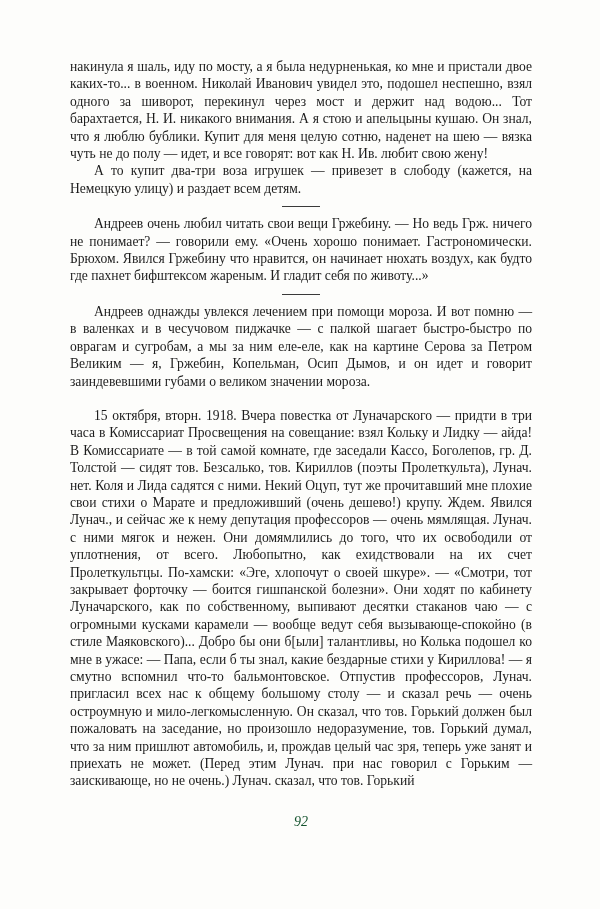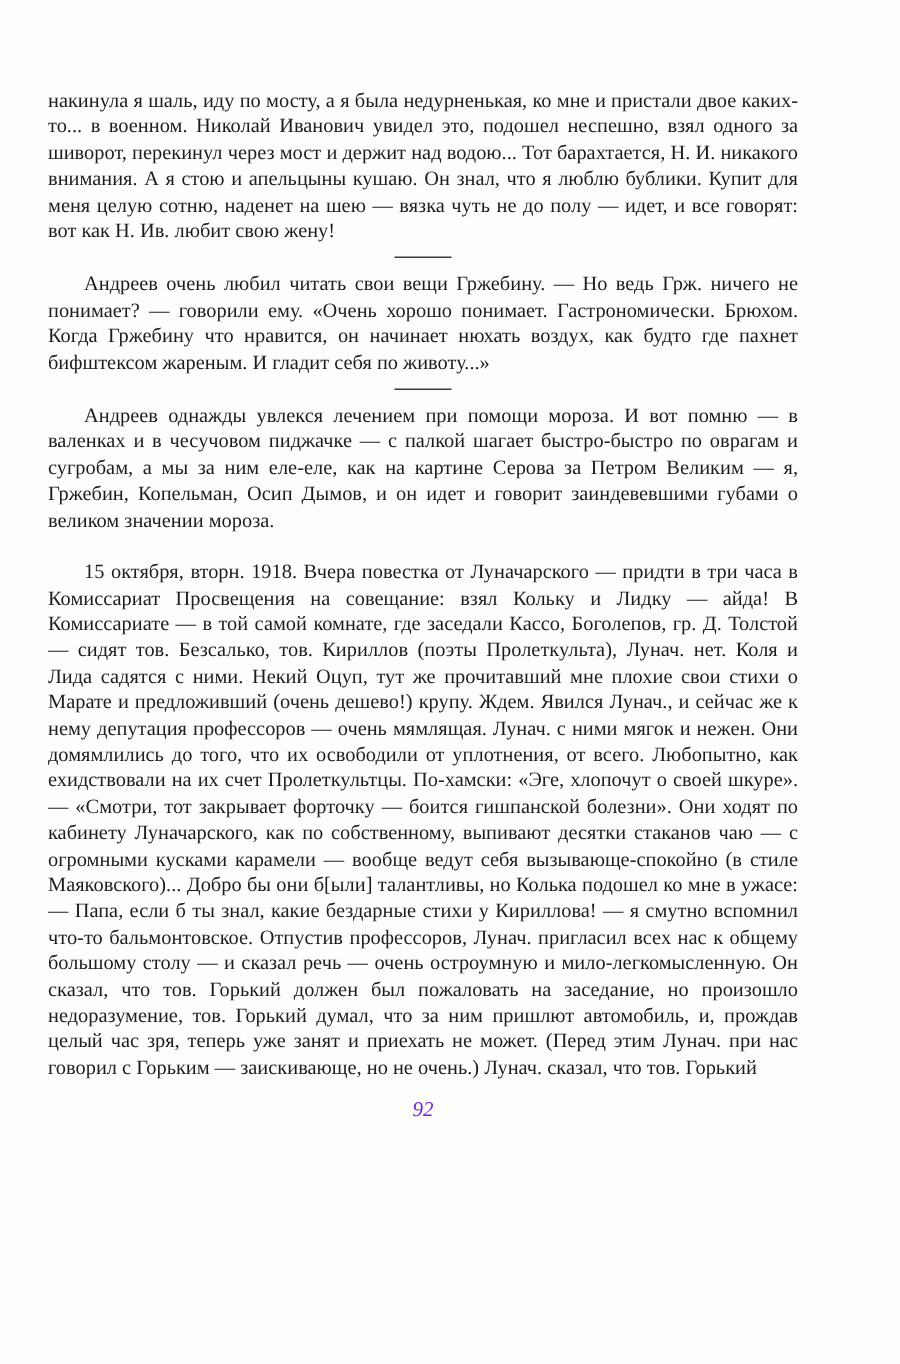--- a/index.html
+++ b/index.html
@@ -11,21 +11,21 @@
     width: 600px;
     height: 909px;
     overflow: hidden;
     font-family: "Liberation Serif", "DejaVu Serif", serif;
     color: #1c1c1c;
   }
   .page {
     box-sizing: border-box;
     width: 600px;
     height: 909px;
-    padding: 58px 68px 0 32px;
+    padding: 58px 68px 0 70px;
   }
   .text-block {
     font-size: 13.6px;
     line-height: 17.4px;
     text-align: justify;
   }
   p {
     margin: 0;
     padding: 0;
   }
@@ -42,38 +42,39 @@
     margin: 9px auto 8px auto;
   }
   .entry {
     margin-top: 17px;
   }
   .entry b {
     font-weight: normal;
   }
   .page-number {
     text-align: center;
-    margin-top: 13px;
+    margin-top: 24px;
     font-size: 14px;
     font-style: italic;
-    color: #6d28d9;
+    color: #14532d;
   }
 </style>
 </head>
 <body>
 
 <div class="page">
   <div class="text-block">
 
     <p class="noindent">накинула я шаль, иду по мосту, а я была недурненькая, ко мне и пристали двое каких-то... в военном. Николай Иванович увидел это, подошел неспешно, взял одного за шиворот, перекинул через мост и держит над водою... Тот барахтается, Н. И. никакого внимания. А я стою и апельцыны кушаю. Он знал, что я люблю бублики. Купит для меня целую сотню, наденет на шею — вязка чуть не до полу — идет, и все говорят: вот как Н. Ив. любит свою жену!</p>
 
+    <p class="indent">А то купит два-три воза игрушек — привезет в слободу (кажется, на Немецкую улицу) и раздает всем детям.</p>
 
     <div class="divider"></div>
 
-    <p class="indent">Андреев очень любил читать свои вещи Гржебину. — Но ведь Грж. ничего не понимает? — говорили ему. «Очень хорошо понимает. Гастрономически. Брюхом. Когда Гржебину что нравится, он начинает нюхать воздух, как будто где пахнет бифштексом жареным. И гладит себя по животу...»</p>
+    <p class="indent">Андреев очень любил читать свои вещи Гржебину. — Но ведь Грж. ничего не понимает? — говорили ему. «Очень хорошо понимает. Гастрономически. Брюхом. Явился Гржебину что нравится, он начинает нюхать воздух, как будто где пахнет бифштексом жареным. И гладит себя по животу...»</p>
 
     <div class="divider"></div>
 
     <p class="indent">Андреев однажды увлекся лечением при помощи мороза. И вот помню — в валенках и в чесучовом пиджачке — с палкой шагает быстро-быстро по оврагам и сугробам, а мы за ним еле-еле, как на картине Серова за Петром Великим — я, Гржебин, Копельман, Осип Дымов, и он идет и говорит заиндевевшими губами о великом значении мороза.</p>
 
     <p class="indent entry"><b>15 октября, вторн. 1918.</b><span> Вчера повестка от Луначарского — придти в три часа в Комиссариат Просвещения на совещание: взял Кольку и Лидку — айда! В Комиссариате — в той самой комнате, где заседали Кассо, Боголепов, гр. Д. Толстой — сидят тов. Безсалько, тов. Кириллов (поэты Пролеткульта), Лунач. нет. Коля и Лида садятся с ними. Некий Оцуп, тут же прочитавший мне плохие свои стихи о Марате и предложивший (очень дешево!) крупу. Ждем. Явился Лунач., и сейчас же к нему депутация профессоров — очень мямлящая. Лунач. с ними мягок и нежен. Они домямлились до того, что их освободили от уплотнения, от всего. Любопытно, как ехидствовали на их счет Пролеткультцы. По-хамски: «Эге, хлопочут о своей шкуре». — «Смотри, тот закрывает форточку — боится гишпанской болезни». Они ходят по кабинету Луначарского, как по собственному, выпивают десятки стаканов чаю — с огромными кусками карамели — вообще ведут себя вызывающе-спокойно (в стиле Маяковского)... Добро бы они б[ыли] талантливы, но Колька подошел ко мне в ужасе: — Папа, если б ты знал, какие бездарные стихи у Кириллова! — я смутно вспомнил что-то бальмонтовское. Отпустив профессоров, Лунач. пригласил всех нас к общему большому столу — и сказал речь — очень остроумную и мило-легкомысленную. Он сказал, что тов. Горький должен был пожаловать на заседание, но произошло недоразумение, тов. Горький думал, что за ним пришлют автомобиль, и, прождав целый час зря, теперь уже занят и приехать не может. (Перед этим Лунач. при нас говорил с Горьким — заискивающе, но не очень.) Лунач. сказал, что тов. Горький</span></p>
 
   </div>
 
   <div class="page-number">92</div>

